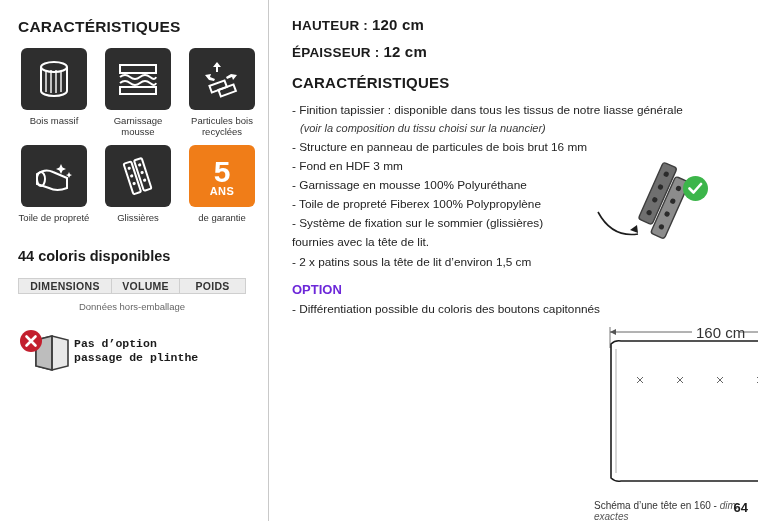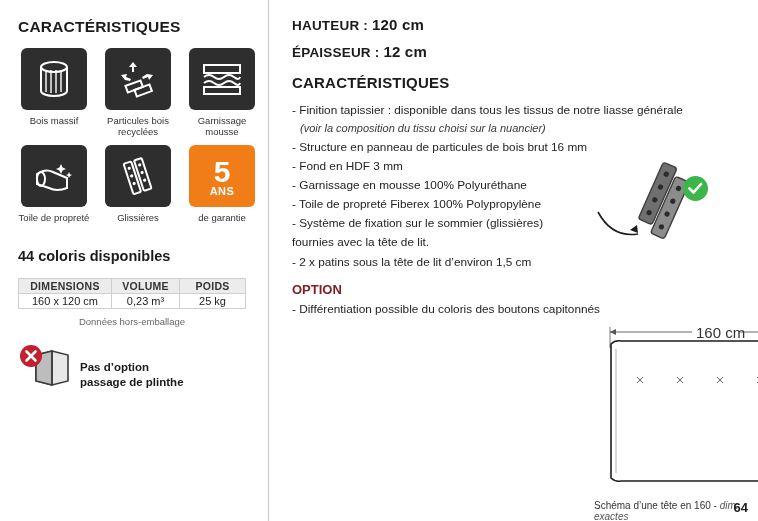--- a/index.html
+++ b/index.html
@@ -73,33 +73,33 @@
   .dims .c1 { width:92px; }
   .dims .c2 { width:68px; border-left:1px solid #cfcfcf; }
   .dims .c3 { width:66px; border-left:1px solid #cfcfcf; }
   .dims .trow .c { border-top:1px solid #cfcfcf; font-size:11px; }
   .dims-note {
     width:228px; text-align:center; font-size:9.5px; color:#666;
     margin-top:7px;
   }
 
   
-  .nooption { margin-top:16px; display:flex; align-items:flex-end; gap:6px; }
+  .nooption { margin-top:16px; display:flex; align-items:center; gap:0;font-family:Liberation Mono, monospace; }
   .nooption .txt { font-size:11.5px; font-weight:bold; line-height:1.25; color:#1b1b1b; }
 
   
   .right { position:absolute; left:292px; top:0; width:466px; height:521px; padding-top:16px;}
   .specline { font-size:13.5px; font-weight:bold; color:#1b1b1b; margin-bottom:10px; letter-spacing:.2px;}
   .specline .val { font-size:15px; }
   .right h3 {
     font-size:15px; font-weight:bold; margin:14px 0 10px 0; color:#1b1b1b; letter-spacing:.2px;
   }
   .bullets { font-size:11.8px; line-height:1.62; color:#232323; }
   .bullets .sub { font-style:italic; font-size:11px; color:#3a3a3a; display:block; padding-left:8px;}
-  .option-h { font-size:13px; font-weight:bold; margin:10px 0 3px 0; color:#7f1d1d;}
+  .option-h { font-size:13px; font-weight:bold; margin:10px 0 3px 0; color:#6d28d9;}
 
   
   .glissiere { position:absolute; right:34px; top:160px; width:130px; height:100px;}
   .checkbadge {
     position:absolute; right:16px; top:16px; width:25px; height:25px; border-radius:50%;
     background:#3cb54a; display:flex; align-items:center; justify-content:center;
   }
   .checkbadge svg { display:block; }
 
   
@@ -125,45 +125,45 @@
 
       <div class="feat">
         <div class="tile">
           <svg width="38" height="40" viewBox="0 0 38 40">
             <ellipse cx="19" cy="8" rx="13" ry="5" fill="none" stroke="#fff" stroke-width="2"></ellipse>
             <path d="M6 8 L6 32 A13 5 0 0 0 32 32 L32 8" fill="none" stroke="#fff" stroke-width="2"></path>
             <path d="M11 12 L11 33 M16 11 L16 34 M21 11 L21 34 M26 12 L26 33" stroke="#fff" stroke-width="1.4"></path>
           </svg>
         </div>
         <div class="cap">Bois massif</div>
+      </div>
+
+      <div class="feat">
+        <div class="tile">
+          <svg width="46" height="40" viewBox="0 0 46 40">
+            <rect x="5" y="6" width="36" height="8" fill="none" stroke="#fff" stroke-width="2"></rect>
+            <path d="M5 18 q5 -4 10 0 t10 0 t10 0 t6 0" fill="none" stroke="#fff" stroke-width="2"></path>
+            <path d="M5 24 q5 -4 10 0 t10 0 t10 0 t6 0" fill="none" stroke="#fff" stroke-width="2"></path>
+            <rect x="5" y="28" width="36" height="7" fill="none" stroke="#fff" stroke-width="2"></rect>
+          </svg>
+        </div>
+        <div class="cap">Garnissage mousse</div>
       </div>
 
       <div class="feat">
         <div class="tile">
           <svg width="42" height="42" viewBox="0 0 42 42">
             <path d="M12 9 L16 4 L20 9 L17 9 L17 14 L15 14 L15 9 Z" fill="#fff"></path>
             <path d="M8 22 L4 17 L10 16 L9 19 L14 21 L13 23 Z" fill="#fff"></path>
             <path d="M30 16 L36 17 L32 22 L31 19 L26 21 L25 19 Z" fill="#fff"></path>
             <rect x="9" y="25" width="16" height="7" transform="rotate(-20 17 28)" fill="none" stroke="#fff" stroke-width="2"></rect>
             <rect x="18" y="29" width="16" height="7" transform="rotate(-20 26 32)" fill="none" stroke="#fff" stroke-width="2"></rect>
           </svg>
         </div>
         <div class="cap">Particules bois recyclées</div>
-      </div>
-
-      <div class="feat">
-        <div class="tile">
-          <svg width="46" height="40" viewBox="0 0 46 40">
-            <rect x="5" y="6" width="36" height="8" fill="none" stroke="#fff" stroke-width="2"></rect>
-            <path d="M5 18 q5 -4 10 0 t10 0 t10 0 t6 0" fill="none" stroke="#fff" stroke-width="2"></path>
-            <path d="M5 24 q5 -4 10 0 t10 0 t10 0 t6 0" fill="none" stroke="#fff" stroke-width="2"></path>
-            <rect x="5" y="28" width="36" height="7" fill="none" stroke="#fff" stroke-width="2"></rect>
-          </svg>
-        </div>
-        <div class="cap">Garnissage mousse</div>
       </div>
 
       <div class="feat">
         <div class="tile">
           <svg width="46" height="40" viewBox="0 0 46 40">
             <path d="M6 28 L6 18 q8 -6 16 -2 l14 6 l0 10 q-10 4 -18 0 Z" fill="none" stroke="#fff" stroke-width="2"></path>
             <ellipse cx="10" cy="23" rx="4" ry="7" fill="none" stroke="#fff" stroke-width="2"></ellipse>
             <path d="M30 8 l1.6 3.6 L35 13 l-3.4 1.4 L30 18 l-1.6-3.6 L25 13 l3.4-1.4 Z" fill="#fff"></path>
             <path d="M38 16 l1 2.2 L41 19 l-2 1 L38 22 l-1-2 L35 19 l2-0.8 Z" fill="#fff"></path>
           </svg>
@@ -199,25 +199,20 @@
     </div>
 
 
     <div class="colors-title">44 coloris disponibles</div>
 
     <div class="dims">
       <div class="thead">
         <div class="c c1">DIMENSIONS</div>
         <div class="c c2">VOLUME</div>
         <div class="c c3">POIDS</div>
-      </div>
-      <div class="trow">
-        <div class="c c1">160 x 120 cm</div>
-        <div class="c c2">0,23 m³</div>
-        <div class="c c3">25 kg</div>
       </div>
     </div>
     <div class="dims-note">Données hors-emballage</div>
 
     <div class="nooption">
       <div style="position:relative;width:56px;height:46px;">
         <svg width="56" height="46" viewBox="0 0 56 46">
           <polygon points="18,12 34,8 50,12 50,38 34,42 18,38" fill="#e8e8e8" stroke="#3b3b3b" stroke-width="1.6"></polygon>
           <polygon points="18,12 34,8 34,42 18,38" fill="#bdbdbd" stroke="#3b3b3b" stroke-width="1.6"></polygon>
           <line x1="34" y1="8" x2="34" y2="42" stroke="#3b3b3b" stroke-width="1.4"></line>

